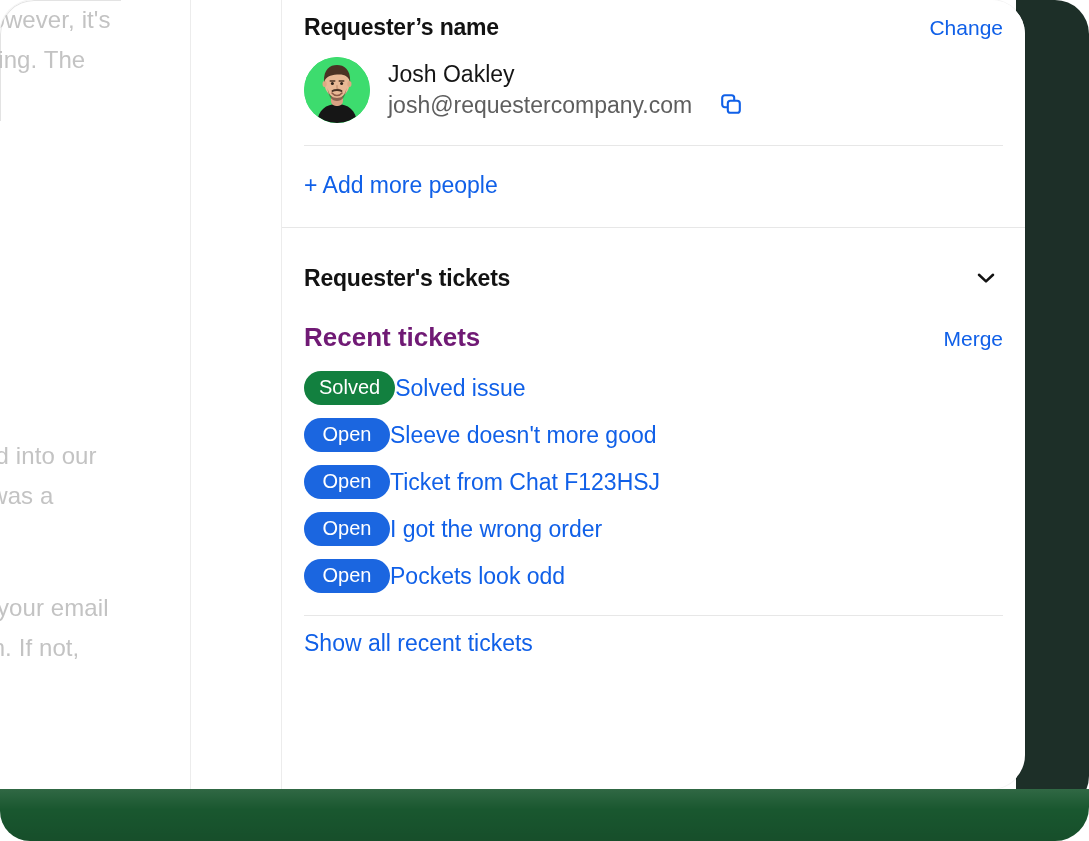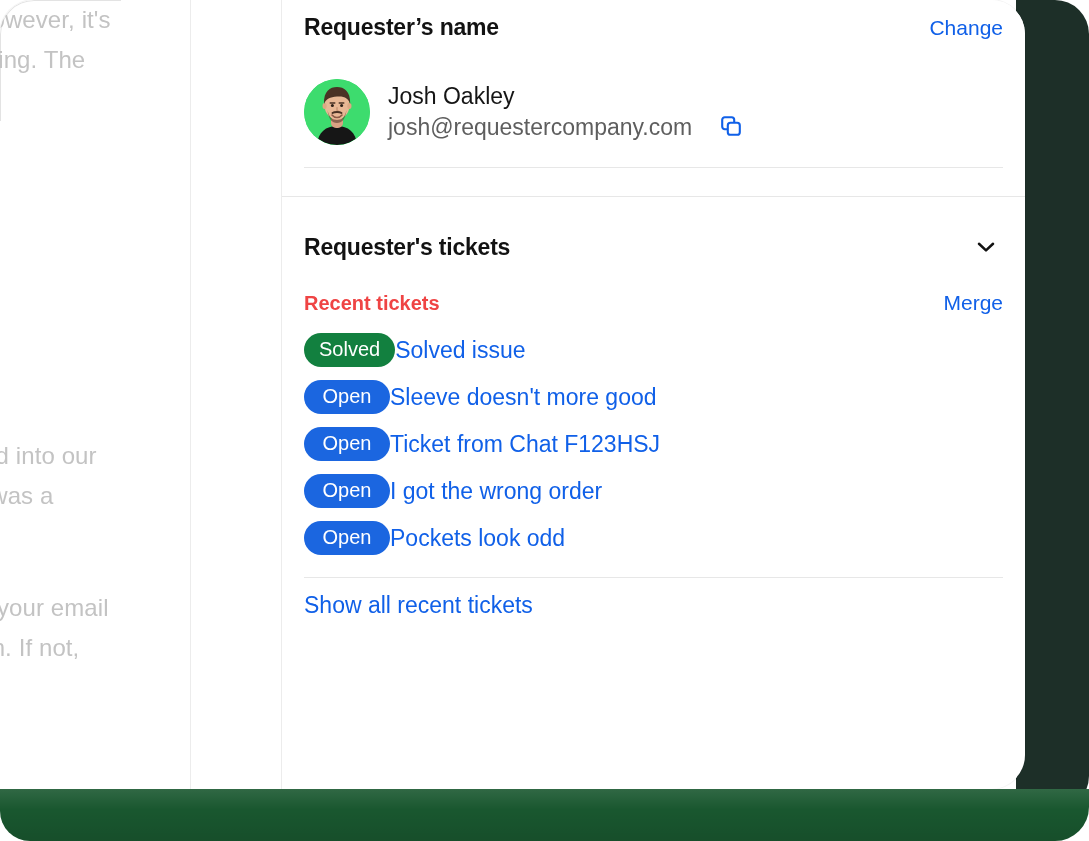--- a/index.html
+++ b/index.html
@@ -222,23 +222,23 @@
     padding: 4px;
   }
 
   .sub-head {
     display: flex;
     align-items: baseline;
     justify-content: space-between;
     padding: 0 22px;
   }
   .sub-title {
-    font-size: 20px;
+    font-size: 26px;
     font-weight: 700;
-    color: #ef4444;
+    color: #701a75;
   }
 
   .ticket-list {
     padding: 0 22px;
     display: flex;
     flex-direction: column;
     gap: 13px;
   }
   .ticket-row {
     display: flex;
@@ -297,21 +297,21 @@
     <div class="ghost-divider-1"></div>
     <div class="ghost-divider-2"></div>
 
     <div class="detail-card">
 
       <div class="section-head" style="padding-top:14px;">
         <div class="panel-title">Requester’s name</div>
         <div class="link">Change</div>
       </div>
 
-      <div class="requester-block" style="margin-top:38px;">
+      <div class="requester-block" style="margin-top:16px;">
         <div class="requester-row">
           <div class="avatar">
             <svg width="66" height="66" viewBox="0 0 66 66" aria-hidden="true">
               <defs>
                 <clipPath id="avClip">
                     <circle cx="33" cy="33" r="33"></circle>
                   </clipPath>
               </defs>
               <g clip-path="url(#avClip)">
                 <rect x="0" y="0" width="66" height="66" fill="#3ddc6e"></rect>
@@ -353,20 +353,21 @@
                   <rect x="8.8" y="8.8" width="12" height="12" rx="2.6" fill="#ffffff" stroke="#1060e8" stroke-width="2.1"></rect>
                 </svg>
               </span>
             </div>
           </div>
         </div>
       </div>
 
       <div class="hr-inset"></div>
 
+      <div class="add-people" style="margin-top:26px;">+ Add more people</div>
 
       <div class="hr-full" style="margin-top:28px;"></div>
 
       <div class="section-head" style="margin-top:33px;">
         <div class="panel-title">Requester's tickets</div>
         <span class="chevron">
           <svg width="26" height="26" viewBox="0 0 24 24" fill="none" aria-hidden="true">
             <path d="M5.5 9 L12 15.2 L18.5 9" stroke="#121212" stroke-width="2.3" stroke-linecap="round" stroke-linejoin="round"></path>
           </svg>
         </span>

